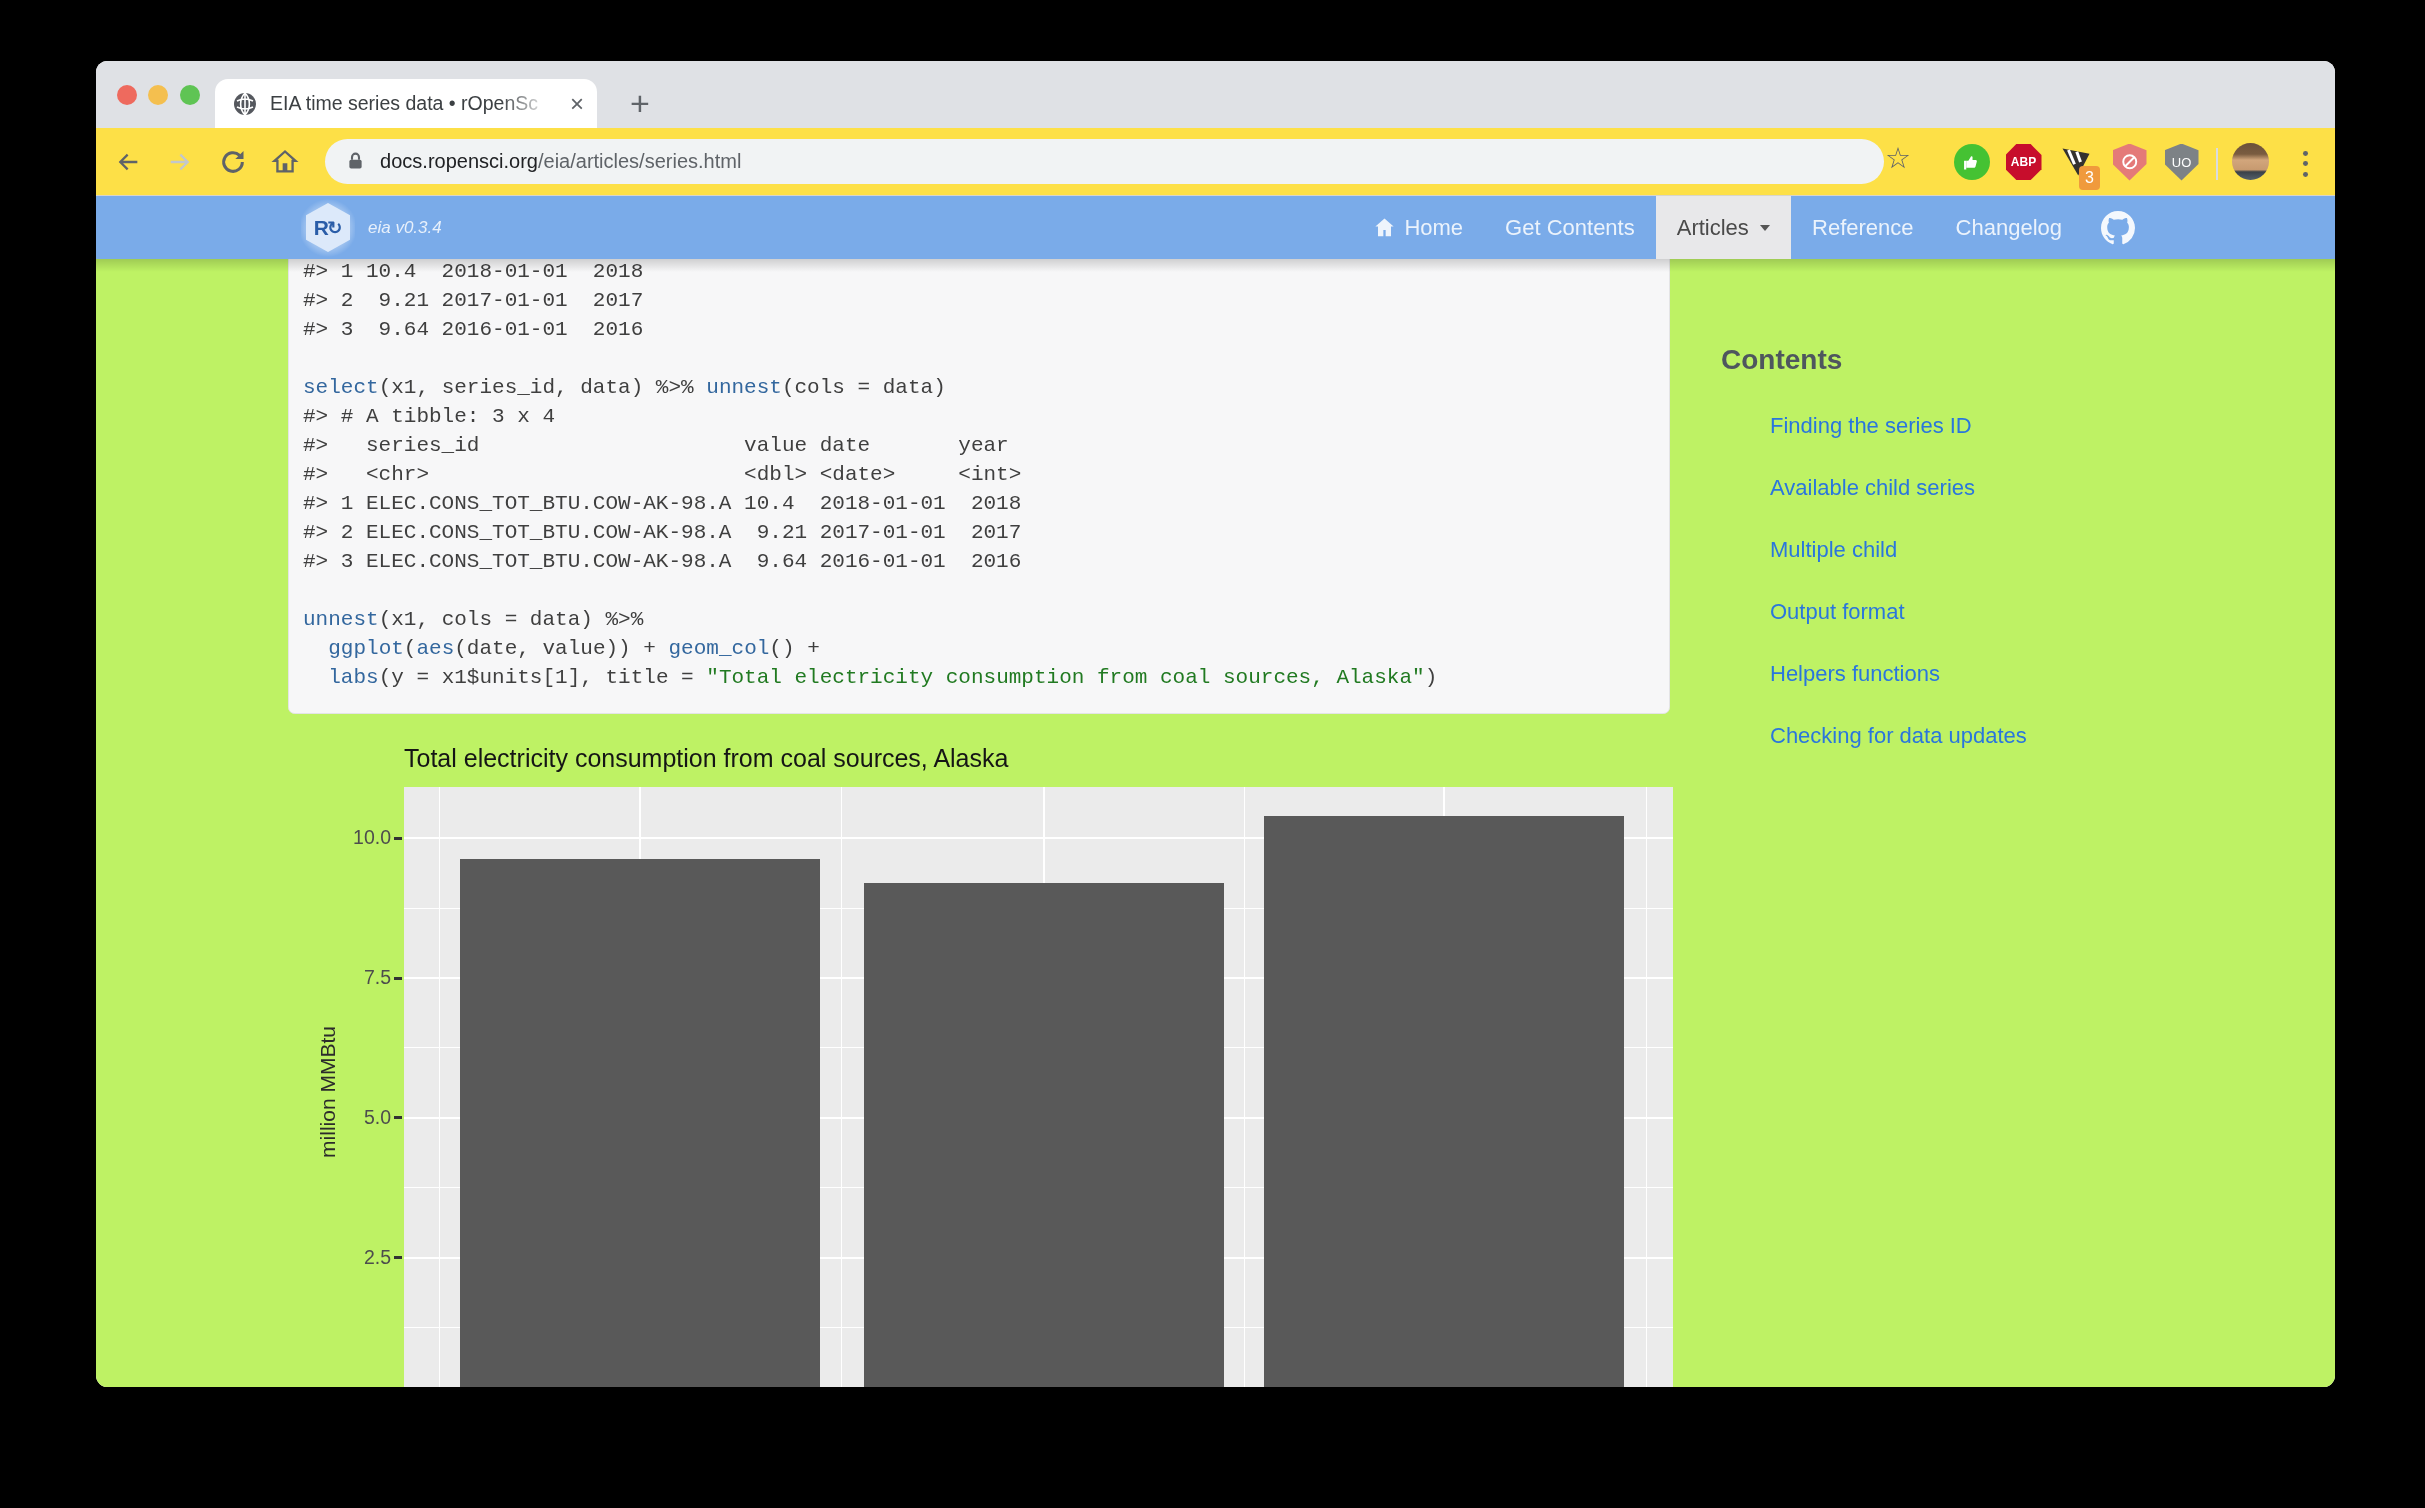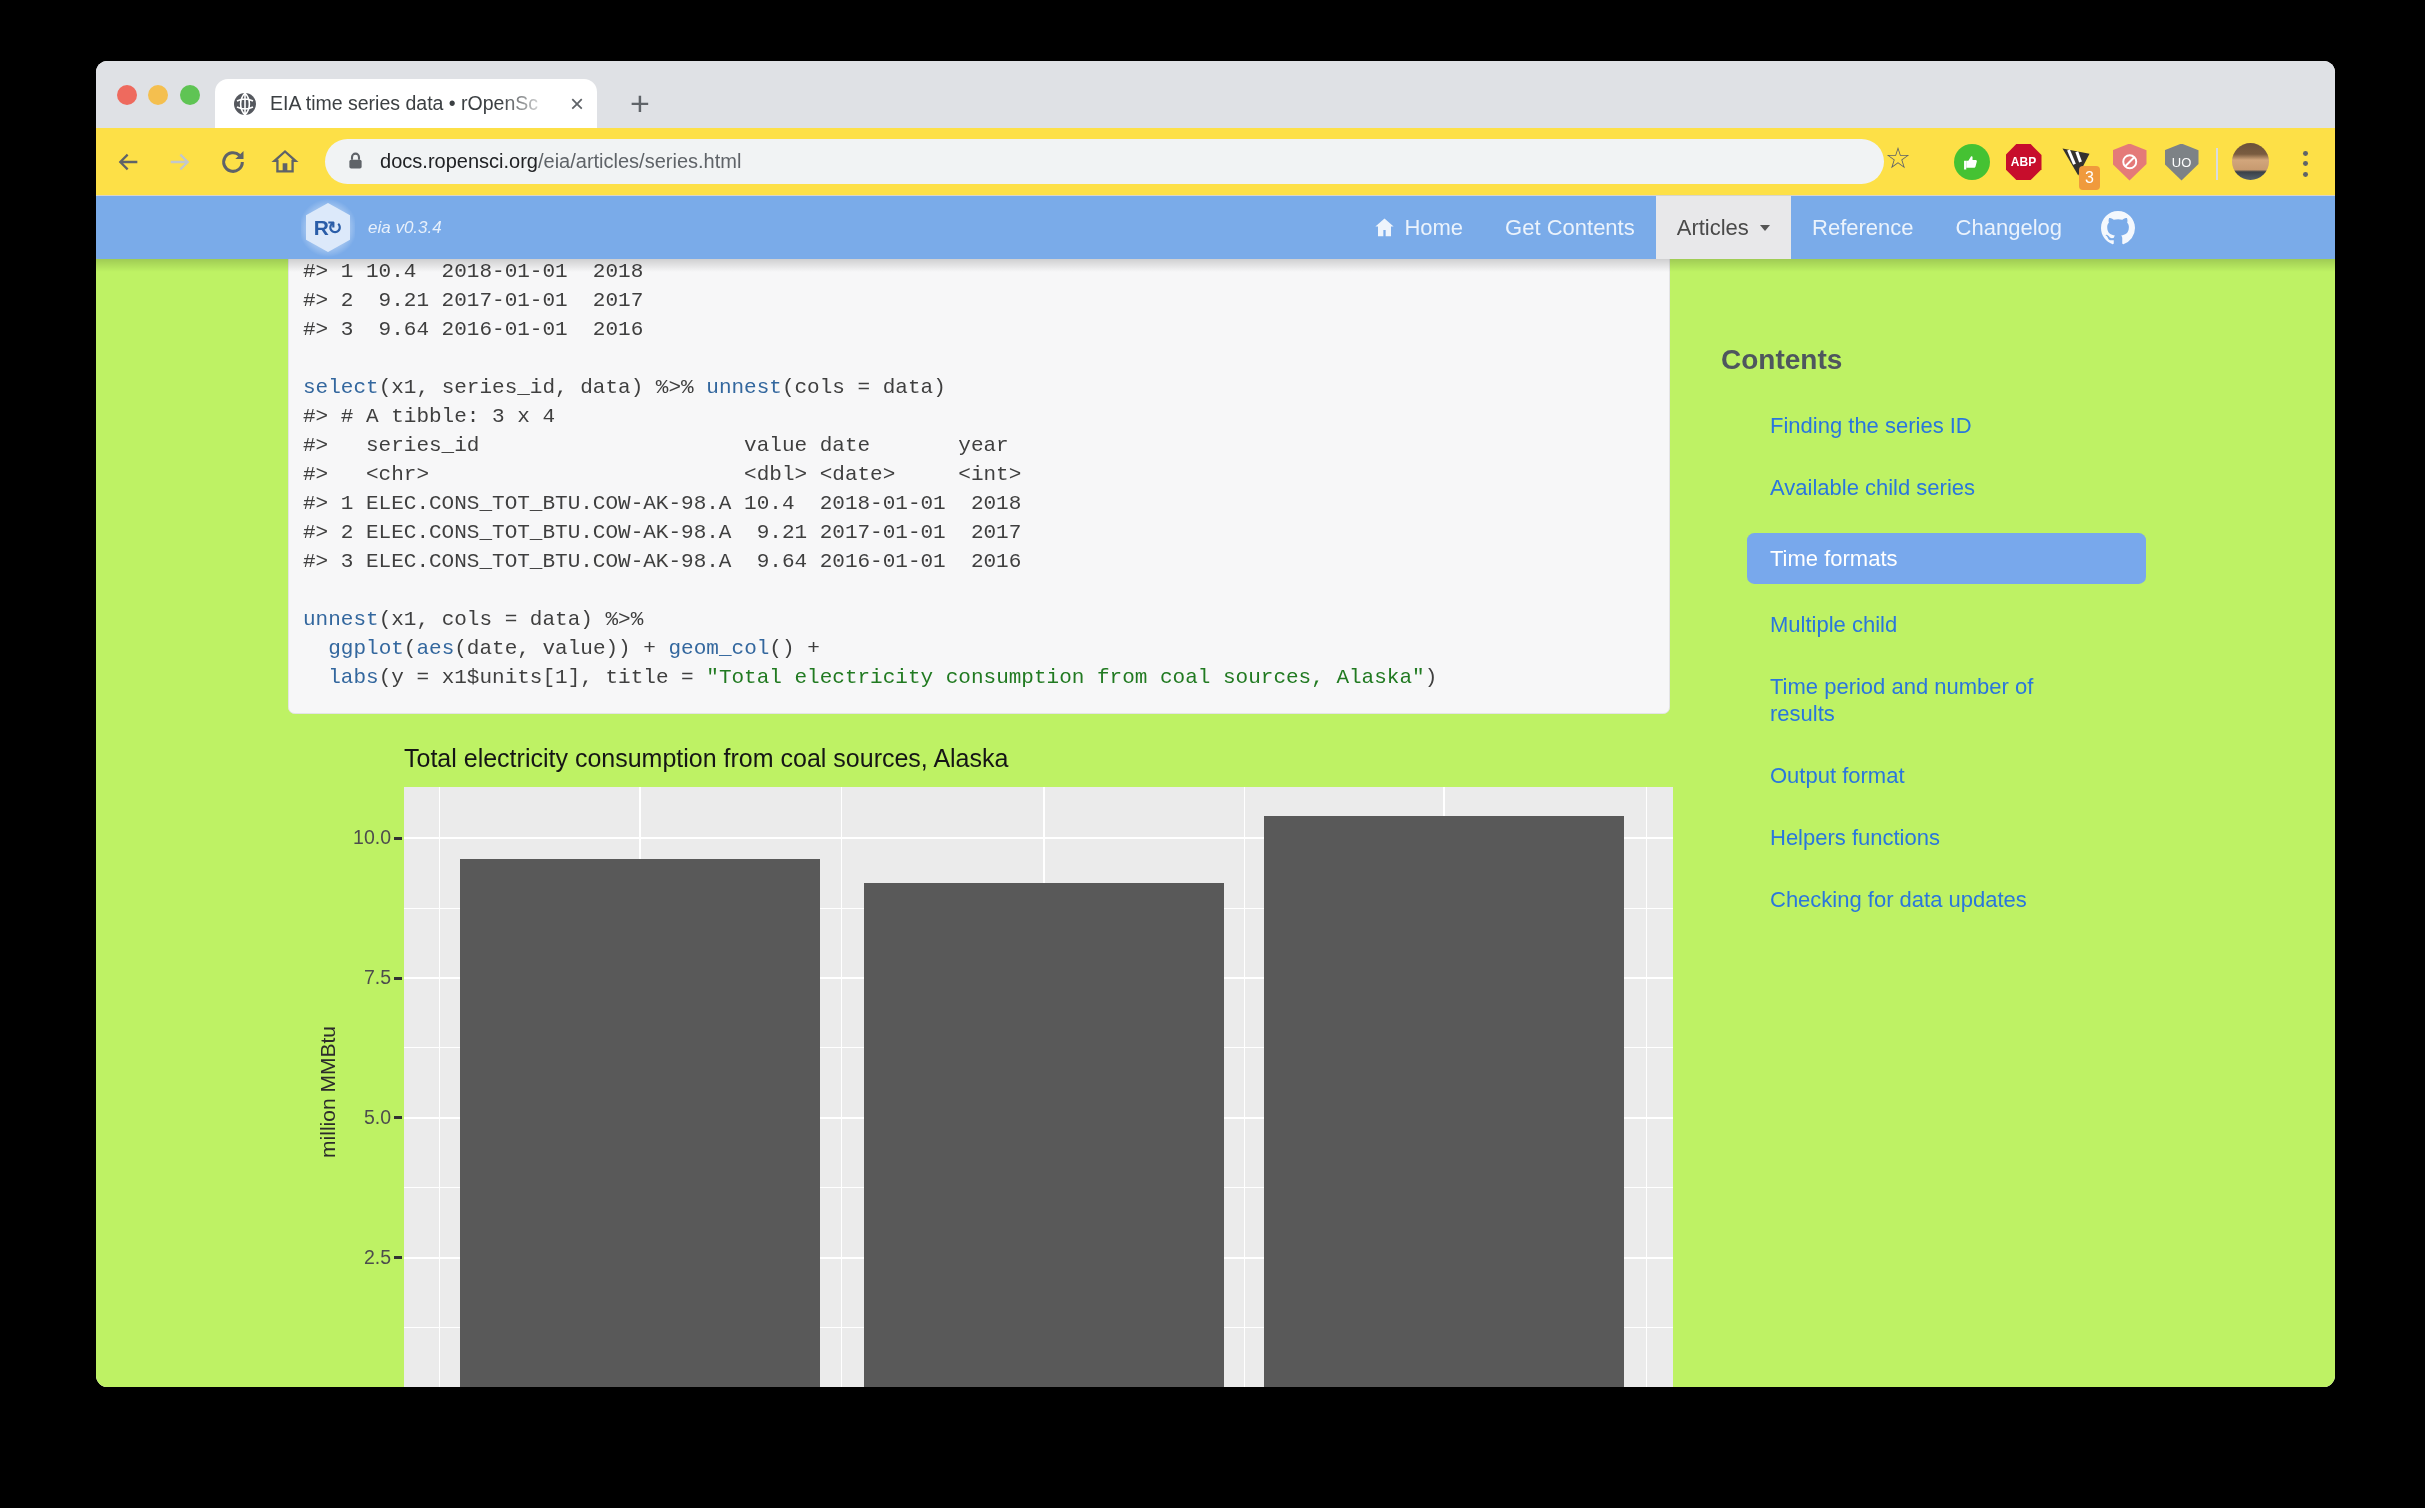--- a/index.html
+++ b/index.html
@@ -281,23 +281,21 @@
             <div class="bar" style="left: 860px; width: 360px; top: 29px; height: 581px; background: rgb(89, 89, 89);"></div>
           </div>
       </div>
     </div>
 
     <div class="sidebar">
       <h2>Contents</h2>
       <nav id="toc">
           <a class="toc-item">Finding the series ID</a>
           <a class="toc-item">Available child series</a>
-          <a class="toc-item active">Time formats</a>
           <a class="toc-item">Multiple child</a>
-          <a class="toc-item">Time period and number of results</a>
           <a class="toc-item">Output format</a>
           <a class="toc-item">Helpers functions</a>
           <a class="toc-item">Checking for data updates</a>
         </nav>
     </div>
   </div>
 
 </div>
 
 

